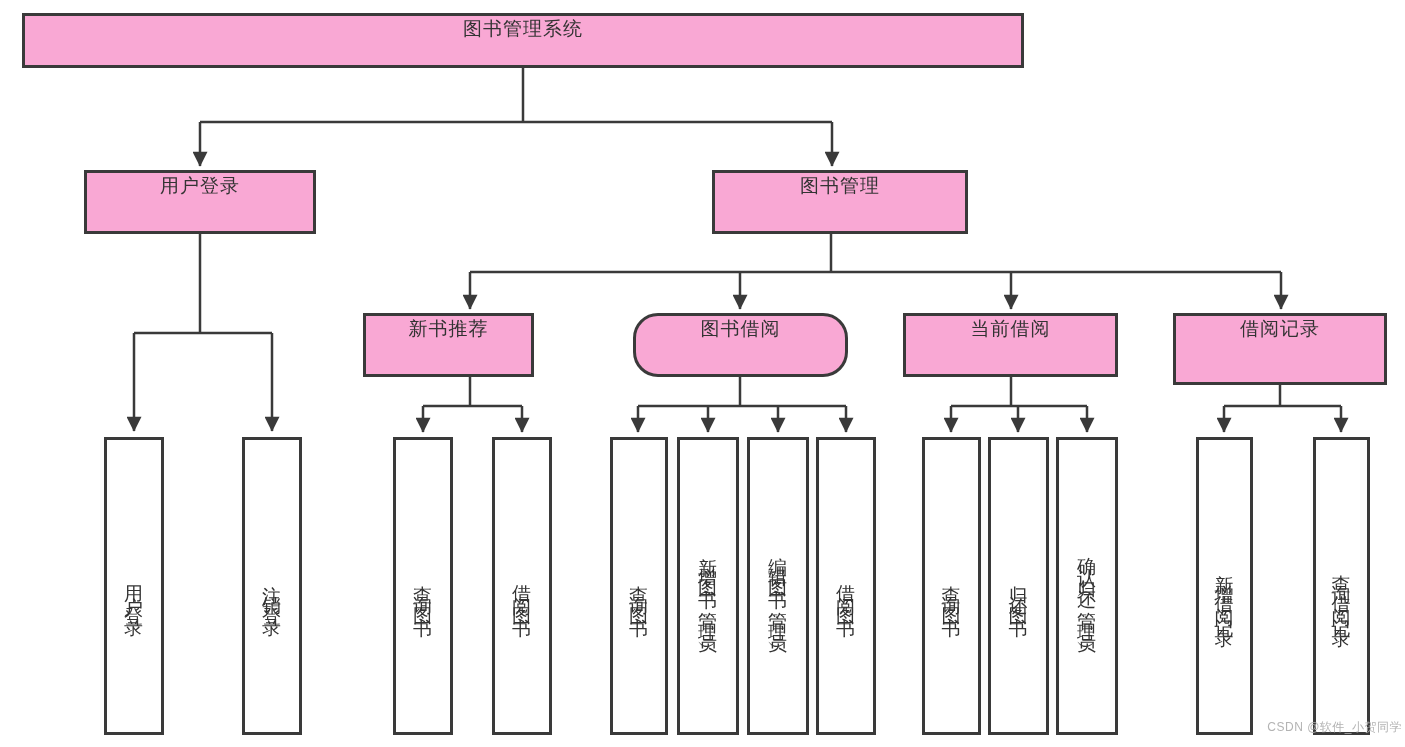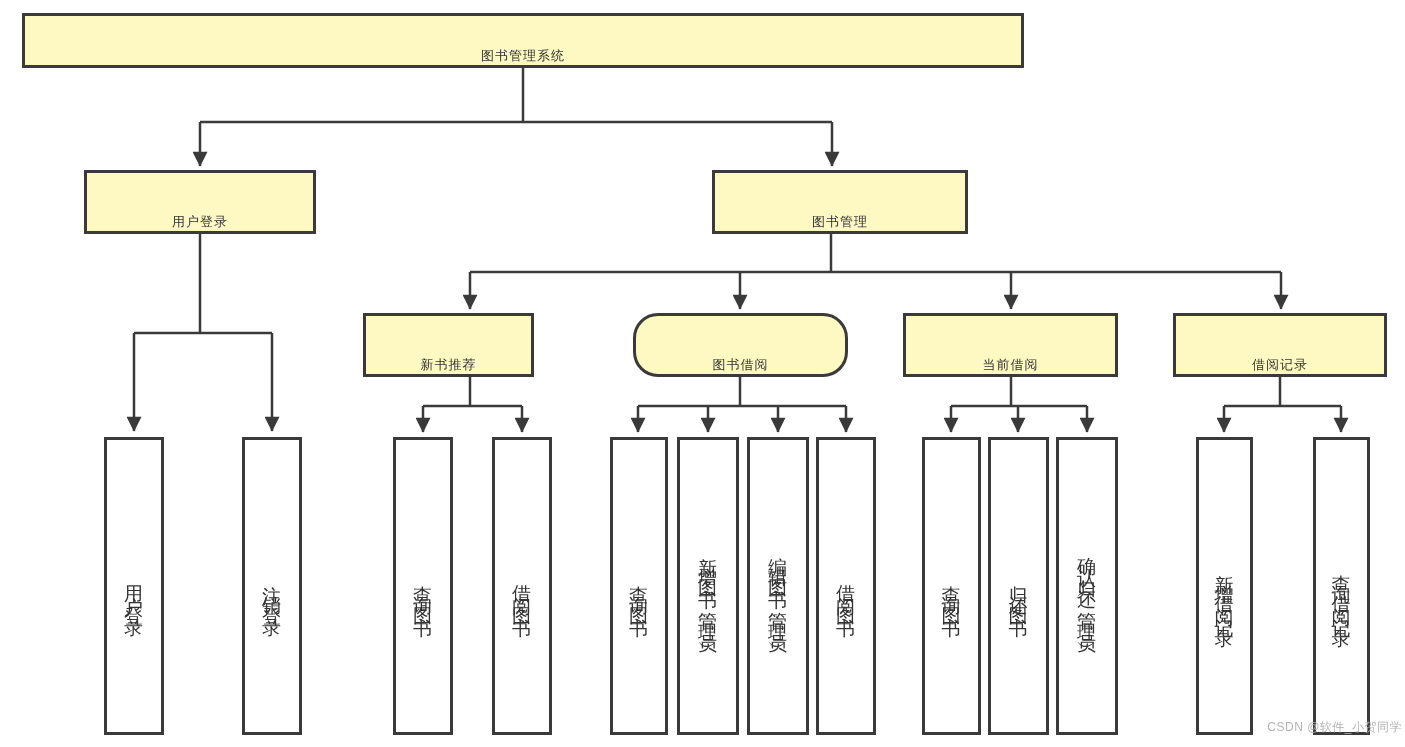--- a/index.html
+++ b/index.html
@@ -19,25 +19,25 @@
     position: absolute;
     left: 0; top: 0;
     width: 1405px;
     height: 747px;
     pointer-events: none;
   }
   .hbox {
     position: absolute;
     box-sizing: border-box;
     border: 3px solid #3a3a3a;
-    background: #fef9c3;
+    background: #f9a8d4;
     display: flex;
-    align-items: flex-end;
+    align-items: flex-start;
     justify-content: center;
-    font-size: 13px;
+    font-size: 19px;
     color: #333333;
     letter-spacing: 1px;
     z-index: 2;
   }
   .vbox {
     position: absolute;
     box-sizing: border-box;
     border: 3px solid #3a3a3a;
     background: #ffffff;
     display: flex;
@@ -136,21 +136,21 @@
 
   <div class="hbox" style="left:363px; top:313px; width:171px; height:64px;">
     <span>新书推荐</span>
   </div>
   <div class="hbox" style="left:633px; top:313px; width:215px; height:64px;border-radius:25px;">
     <span>图书借阅</span>
   </div>
   <div class="hbox" style="left:903px; top:313px; width:215px; height:64px;">
     <span>当前借阅</span>
   </div>
-  <div class="hbox" style="left:1173px; top:313px; width:214px; height:64px;">
+  <div class="hbox" style="left:1173px; top:313px; width:214px; height:72px;">
     <span>借阅记录</span>
   </div>
 
   <div class="vbox" style="left:104px; width:60px;">
     <span class="vtext">用户登录</span>
   </div>
   <div class="vbox" style="left:242px; width:60px;">
     <span class="vtext">注销登录</span>
   </div>
 

